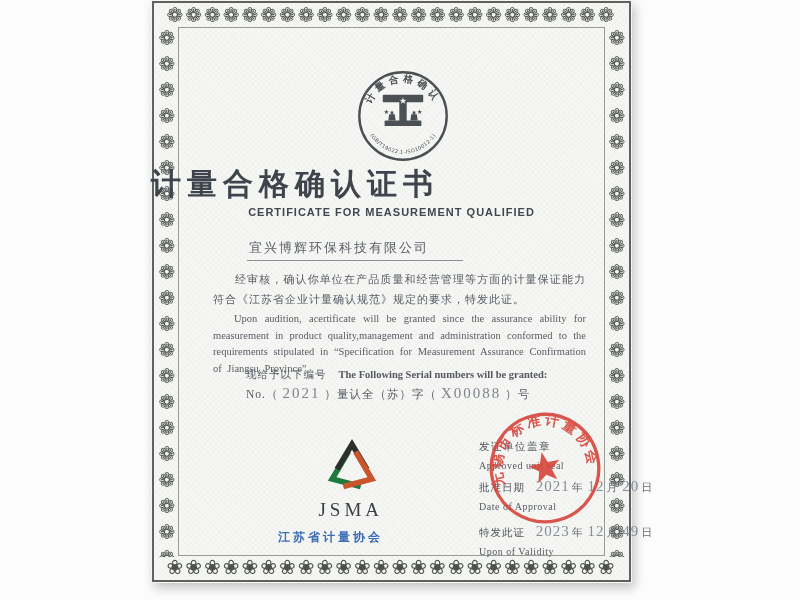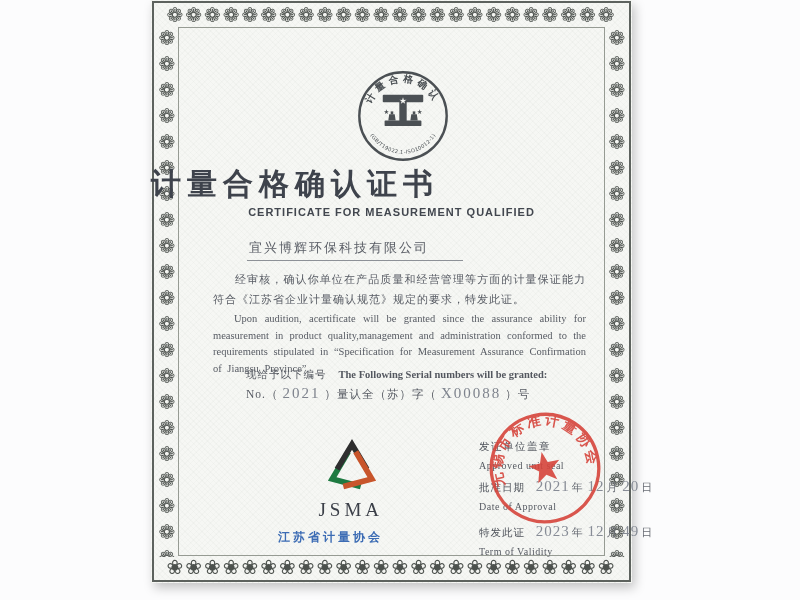--- a/index.html
+++ b/index.html
@@ -119,21 +119,21 @@
         <span class="num">12</span><span class="unit">月</span>
         <span class="num">20</span><span class="unit">日</span>
       </div>
       <div class="cap-en">Date of Approval</div>
       <div class="date-row" style="margin-top:11px;">
         <span class="lbl">特发此证</span>
         <span class="num">2023</span><span class="unit">年</span>
         <span class="num">12</span><span class="unit">月</span>
         <span class="num">49</span><span class="unit">日</span>
       </div>
-      <div class="cap-en">Term of Validity</div>
+      <div class="cap-en">Upon of Validity</div>
     </div>
 
     <svg class="redseal" viewBox="0 0 120 120">
       <g transform="rotate(-12 60 62)">
         <circle cx="60" cy="62" r="52" fill="none" stroke="#d6453c" stroke-width="3.2"></circle>
         <path id="sealArc" d="M 20.5,76.4 A 42,42 0 1 1 99.5,76.4" fill="none"></path>
         <text font-size="13.5" font-weight="bold" fill="#d6453c" letter-spacing="3" style="font-family:'DejaVu Sans',sans-serif">
           <textPath href="#sealArc" startOffset="50%" text-anchor="middle">无锡市标准计量协会</textPath>
         </text>
         <polygon fill="#d6453c" points="60,46 63.82,56.74 75.2,57.06 66.18,64 69.4,74.94 60,68.5 50.6,74.94 53.82,64 44.8,57.06 56.18,56.74"></polygon>

